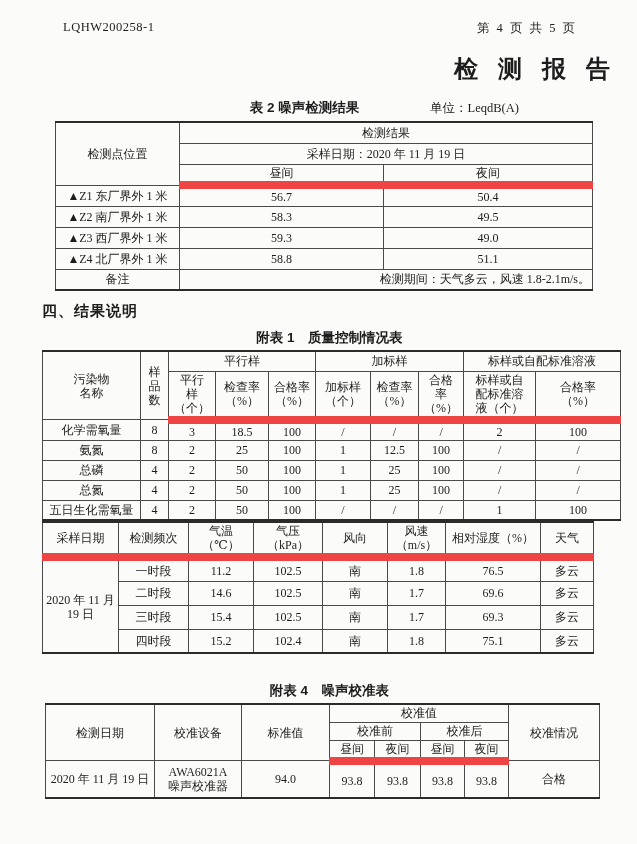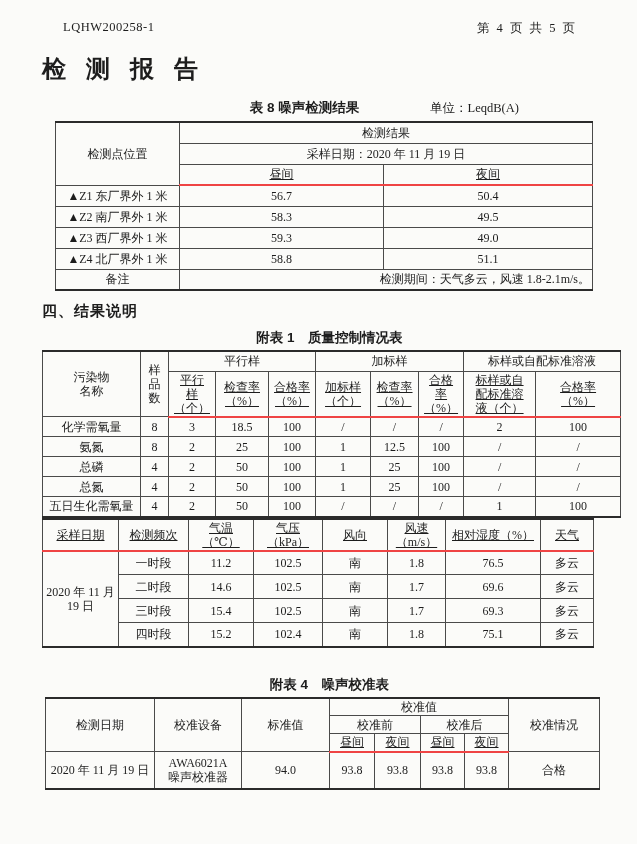--- a/index.html
+++ b/index.html
@@ -11,40 +11,40 @@
     color:#1d1d1d;
     overflow:hidden;
   }
   .page { width:637px; height:844px; padding:20px 20px 0 42px; position:relative; }
 
   .doc-header { display:flex; justify-content:space-between; font-size:12.5px; }
   .doc-header .doc-no { margin-left:21px; letter-spacing:0.5px;font-family:Liberation Serif, serif; }
   .doc-header .page-no { margin-right:40px; letter-spacing:2px; }
 
   .report-title {
-    text-align:left; font-size:24px; font-weight:bold;
+    text-align:right; font-size:24px; font-weight:bold;
     letter-spacing:7px; margin-top:16px; margin-bottom:14px;
     font-family:"Liberation Serif","DejaVu Serif",serif;
   }
 
   .caption-row { position:relative; height:20px; margin-bottom:2px; }
   .caption-row .caption {
     position:absolute; left:0; right:50px; text-align:center;
     font-size:13.5px; font-weight:bold; font-family:"Liberation Sans","DejaVu Sans",sans-serif;
   }
   .caption-row .unit { position:absolute; left:388px; top:1px; font-size:12.5px; }
 
   table { border-collapse:collapse; table-layout:fixed; }
   td {
     border:1px solid #4a4a4a;
     font-size:12px; text-align:center; vertical-align:middle;
     padding:1px 2px; white-space:pre-line; line-height:14px;
   }
   table { border-top:2px solid #2b2b2b; border-bottom:2px solid #2b2b2b; }
-  tr.thick-bottom td { border-bottom:2px solid #ef4444;text-decoration:underline; }
+  tr.thick-bottom td { border-bottom:8px solid #ef4444; }
 
   .t1 { width:537px; margin-left:13px; }
   .t1 td { height:21px; }
   .t1 .remark-text { text-align:right; padding-left:9px; }
 
   .section-heading {
     font-size:15px; font-weight:bold; margin-top:11px; margin-bottom:8px;
     font-family:"Liberation Sans","DejaVu Sans",sans-serif; letter-spacing:1px;
   }
 
@@ -73,21 +73,21 @@
 <div class="page">
 
   <div class="doc-header">
     <span class="doc-no">LQHW200258-1</span>
     <span class="page-no">第 4 页 共 5 页</span>
   </div>
 
   <div class="report-title">检 测 报 告</div>
 
   <div class="caption-row">
-    <span class="caption">表 8 噪声检测结果</span>
+    <span class="caption">表 2 噪声检测结果</span>
     <span class="unit">单位：LeqdB(A)</span>
   </div>
 
   <table class="t1">
     <colgroup>
         <col style="width:124px">
         <col style="width:204px">
         <col style="width:209px">
       </colgroup>
     <tbody>

